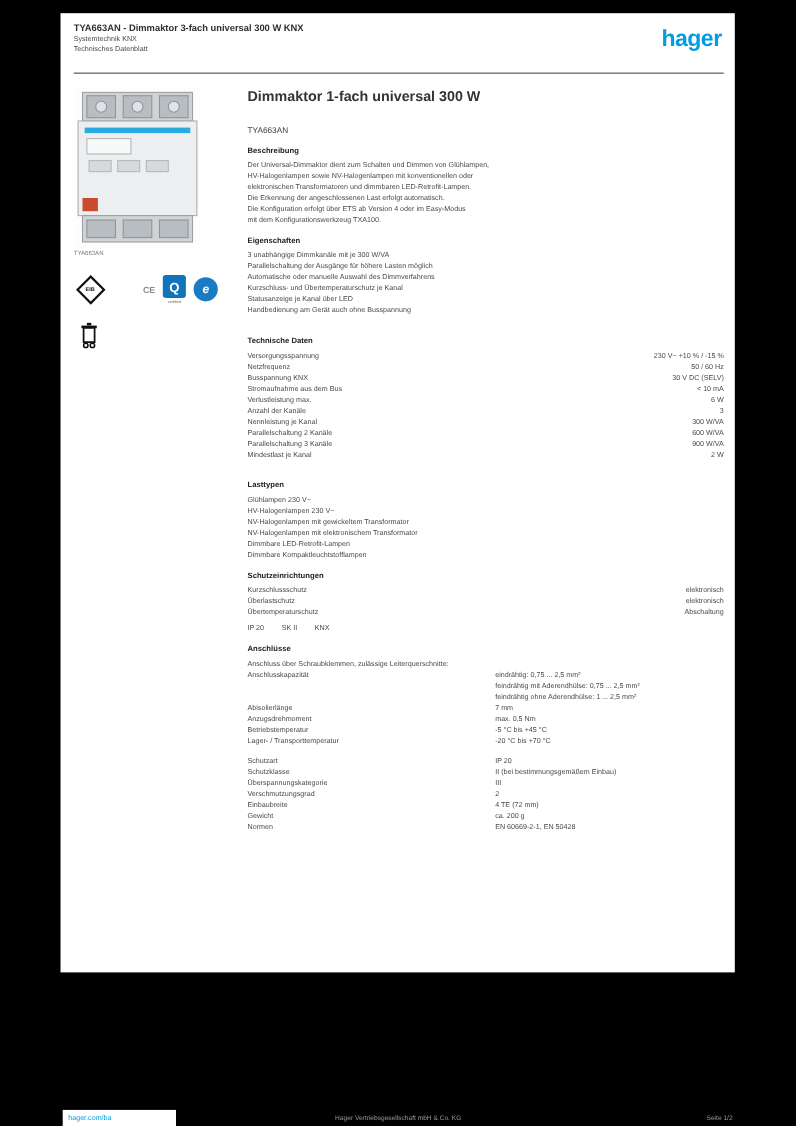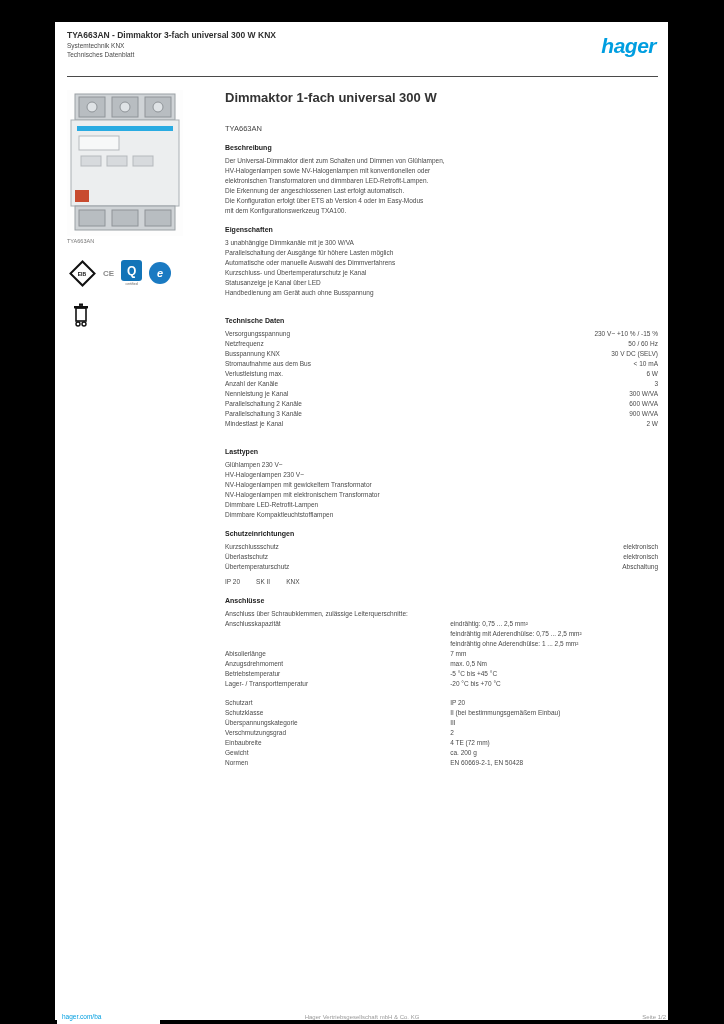--- a/index.html
+++ b/index.html
@@ -1,42 +1,42 @@
 <!DOCTYPE html>
 <html><head>
 <meta charset="utf-8">
 <style>
   html,body{margin:0;padding:0;}
   body{
     width:724px;height:1024px;position:relative;background:#000;
     font-family:"Liberation Sans",sans-serif;color:#3d3d3d;overflow:hidden;
   }
-  .page{position:absolute;left:55px;top:22px;width:613px;height:998px;background:#ffffff;}
+  .page{position:absolute;left:55px;top:12px;width:613px;height:872px;background:#ffffff;}
 
   
   .header{position:absolute;top:8px;left:12px;right:10px;height:44px;}
   .hdr-line1{font-size:8.5px;font-weight:bold;color:#2f2f2f;line-height:11px;}
   .hdr-line2,.hdr-line3{font-size:6.5px;color:#4a4a4a;line-height:9px;}
-  .logo{position:absolute;right:2px;top:4px;font-size:21px;font-weight:bold;font-style:italic;letter-spacing:-0.5px;color:#009ee0;}
+  .logo{position:absolute;right:2px;top:4px;font-size:21px;font-weight:bold;letter-spacing:-0.5px;color:#009ee0;}
   .header-rule{position:absolute;top:54px;left:12px;right:10px;border-top:1px solid #4a4a4a;}
 
   
   .content{position:absolute;top:68px;left:12px;right:10px;bottom:24px;display:flex;}
   .left-col{width:148px;flex:none;}
   .main-col{flex:1;margin-left:10px;}
 
   
   .product-image{width:116px;height:146px;background:#fdfdfd;}
   .img-caption{font-size:5.5px;color:#777;margin-top:2px;}
 
   
   .badges{display:flex;align-items:center;gap:7px;margin-top:14px;height:30px;}
   .diamond{width:15px;height:15px;border:2px solid #111;transform:rotate(45deg);margin:4px 4px 4px 6px;display:flex;align-items:center;justify-content:center;}
   .diamond span{transform:rotate(-45deg);font-size:5px;font-weight:bold;color:#111;}
-  .ce{font-size:8px;color:#8a8a8a;font-weight:bold;}
+  .ce{font-size:8px;color:#8a8a8a;font-weight:bold;margin-left:27px;}
   .q-badge{width:21px;height:21px;background:#1274b8;border-radius:3px;color:#fff;font-weight:bold;font-size:12px;display:flex;align-items:center;justify-content:center;}
   .q-wrap{display:flex;flex-direction:column;align-items:center;}
   .q-caption{font-size:3.5px;color:#666;margin-top:1px;}
   .blue-circle{width:22px;height:22px;border-radius:50%;background:#1a7ac2;color:#fff;font-style:italic;font-weight:bold;font-size:11px;display:flex;align-items:center;justify-content:center;}
   .weee{margin-top:14px;margin-left:4px;}
 
   
   .page-title{font-size:13px;font-weight:bold;color:#333;line-height:16px;}
   .page-subtitle{font-size:7.5px;color:#444;margin-top:18px;margin-bottom:10px;}
   .sec-heading{font-size:7px;font-weight:bold;color:#222;margin:9px 0 3px 0;line-height:10px;}

